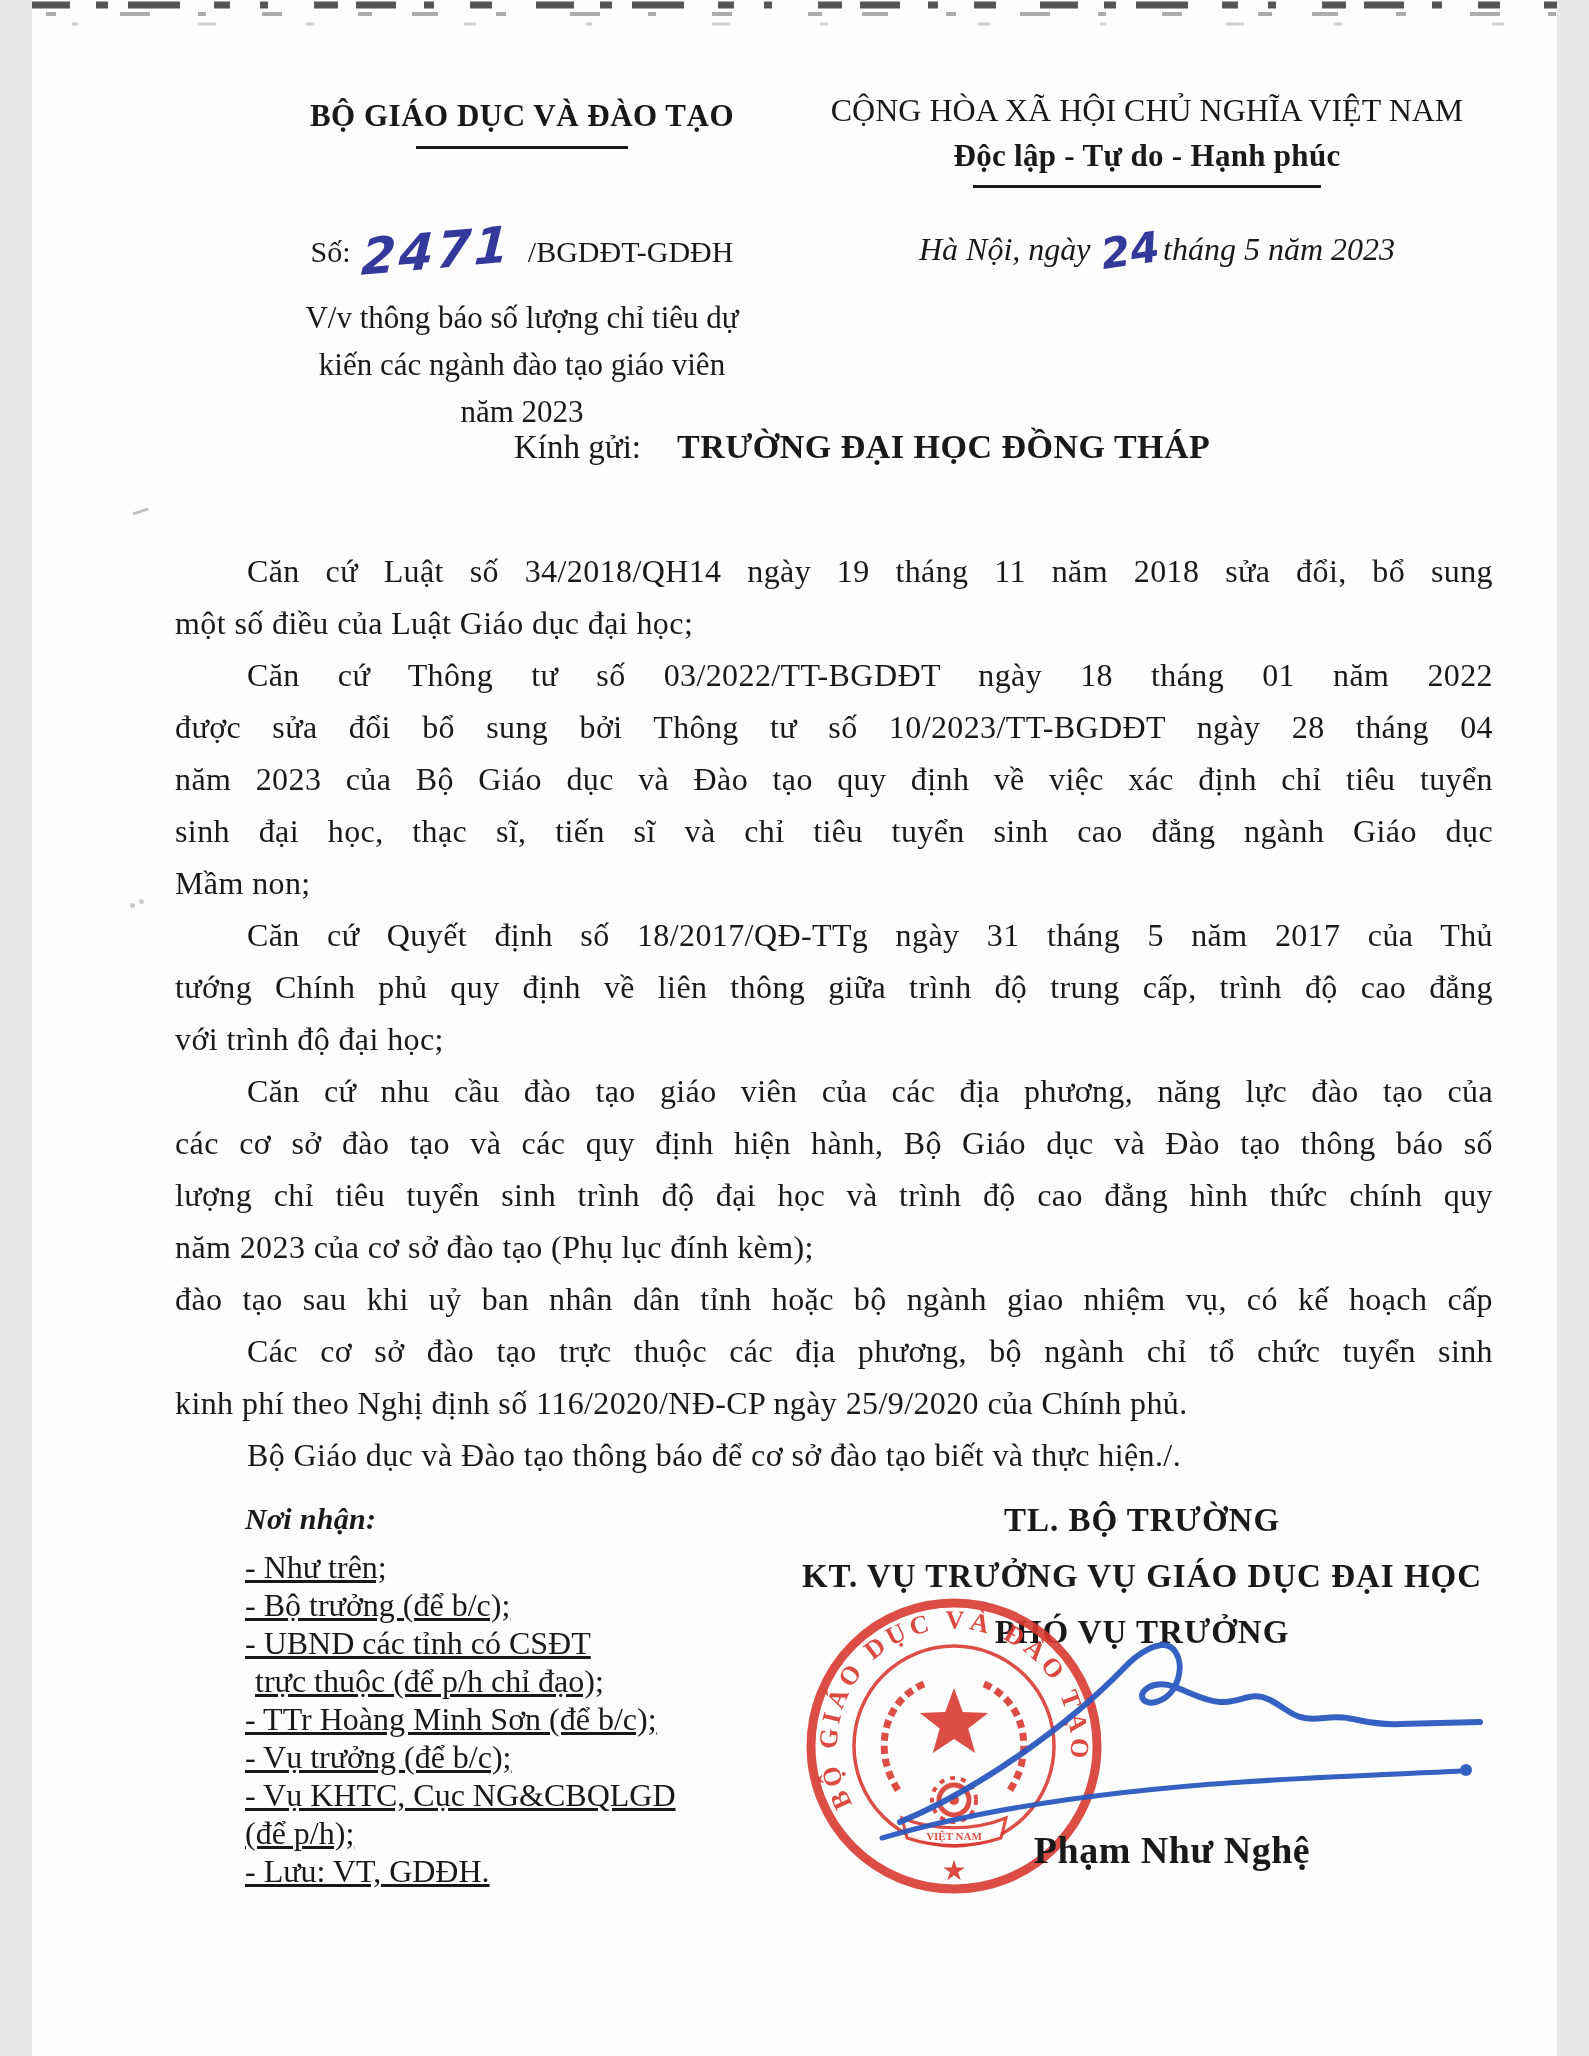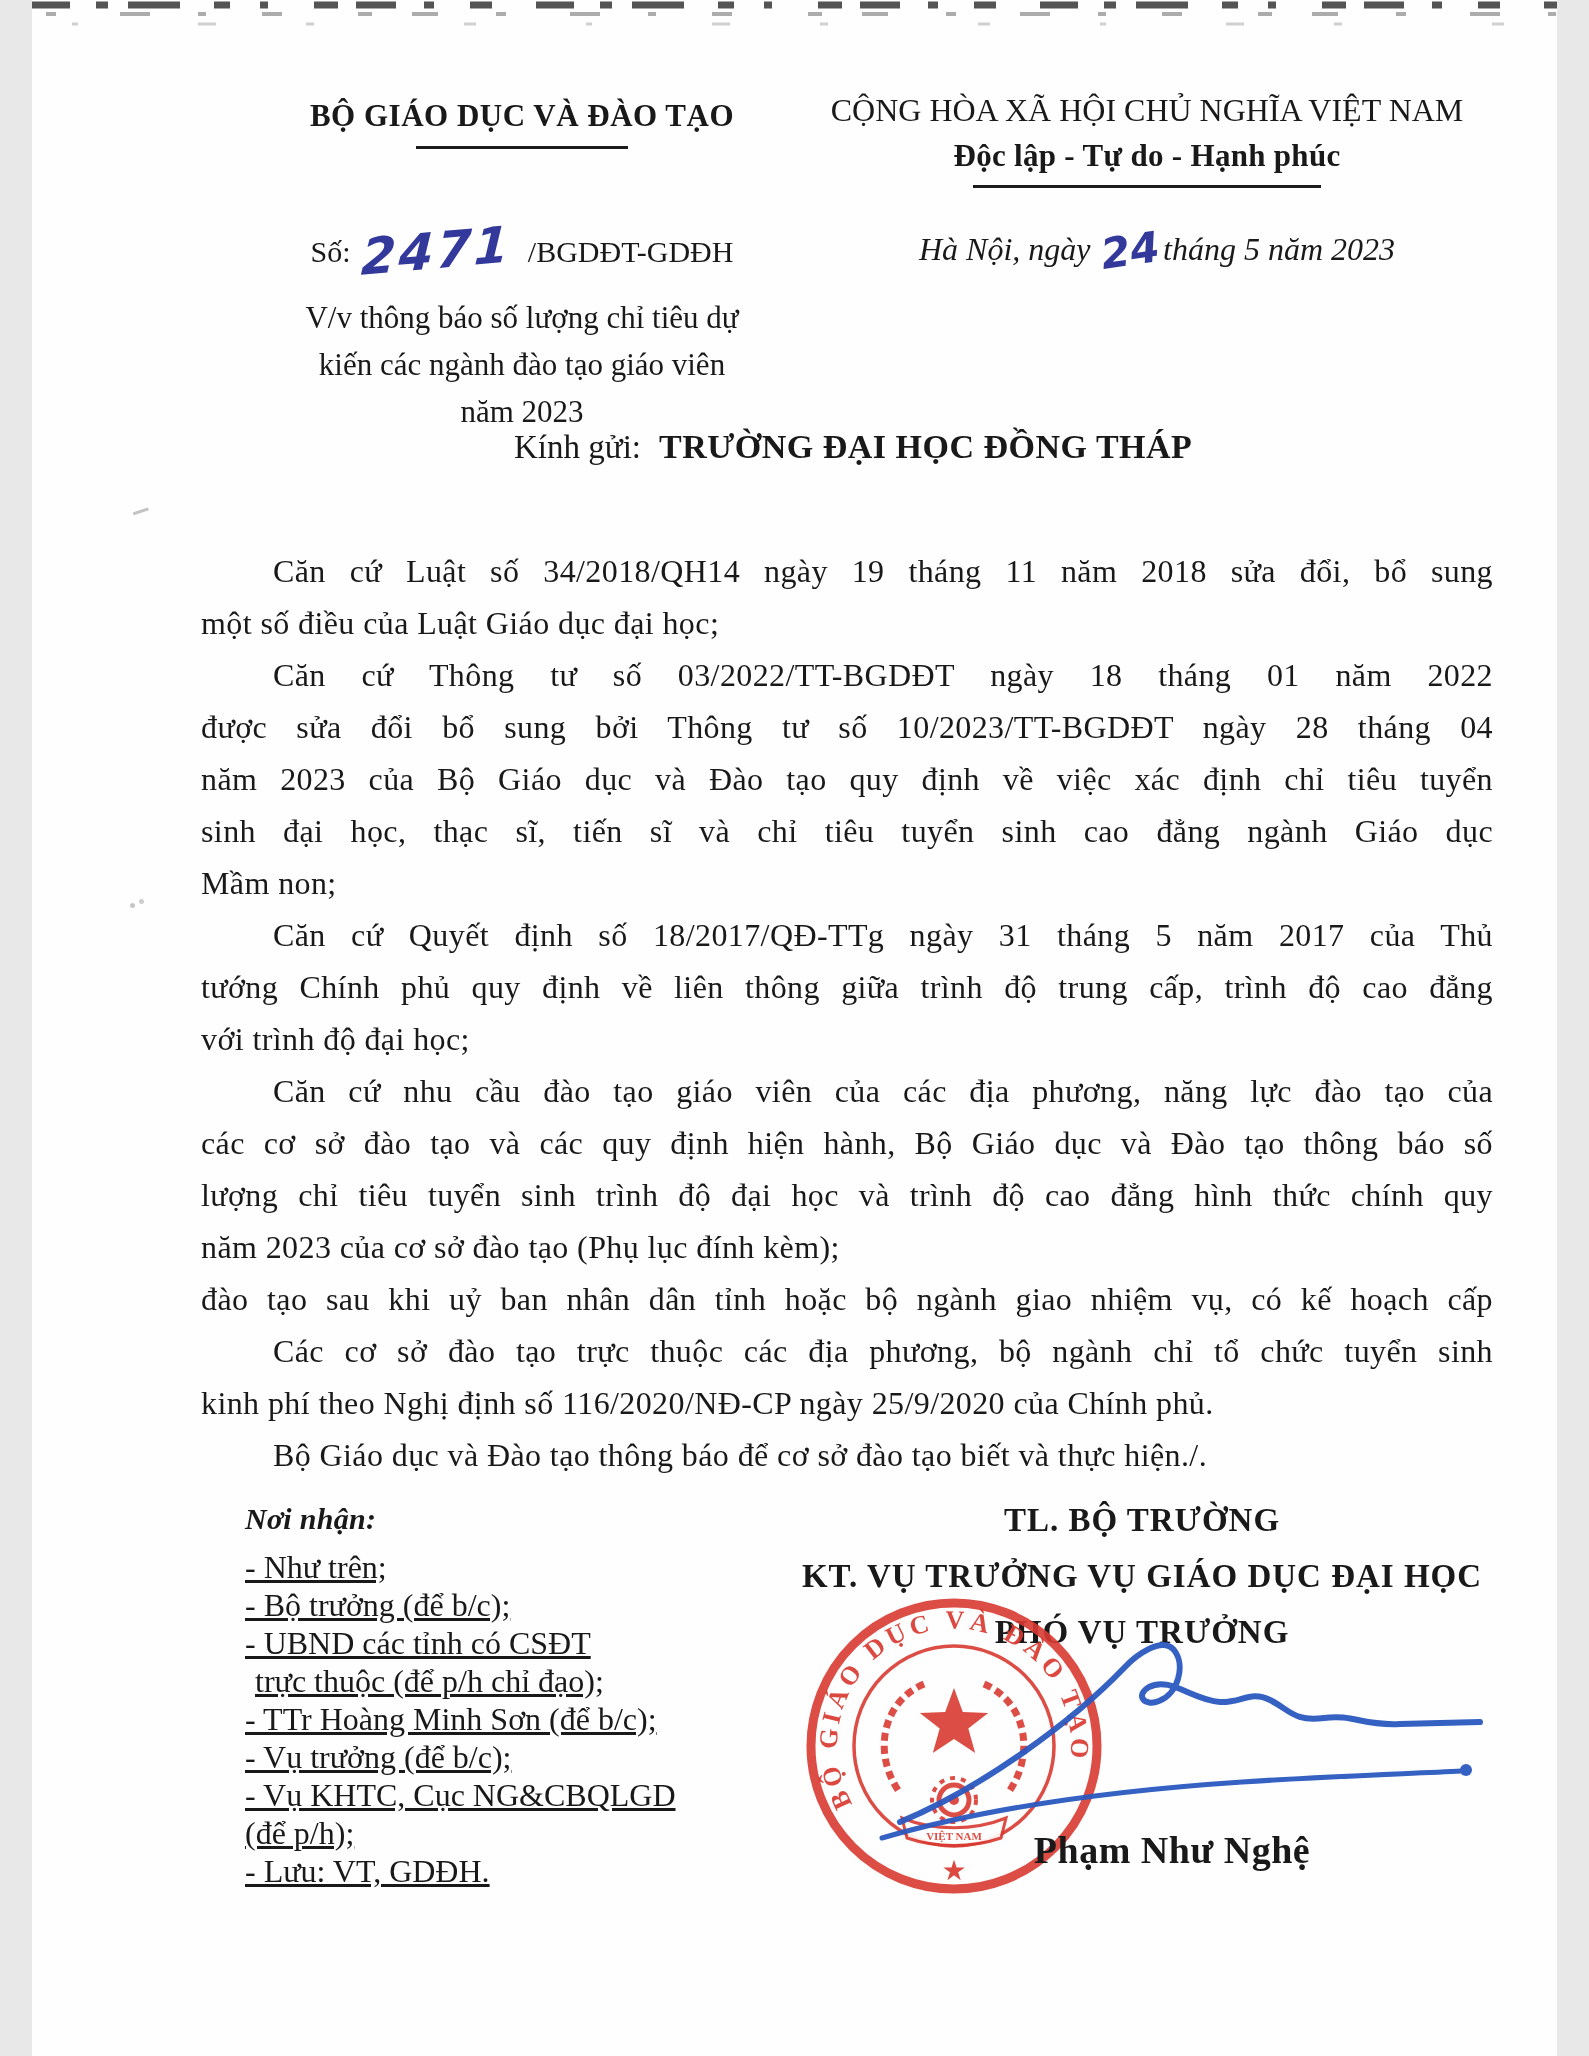--- a/index.html
+++ b/index.html
@@ -32,25 +32,25 @@
   .subject { position:absolute; left:160px; top:294px; width:660px; text-align:center; font-size:31px; line-height:47px; }
 
   .date-line { position:absolute; left:800px; top:230px; width:650px; text-align:center; font-style:italic; font-size:32px; white-space:nowrap; }
   .hand-day {
     font-family:"DejaVu Sans", sans-serif; font-weight:bold; font-style:italic;
     color:#33389b; font-size:42px; display:inline-block; transform:rotate(-8deg);
     margin:0 4px 0 10px; vertical-align:-5px; line-height:1;
   }
 
   .salutation { position:absolute; left:482px; top:428px; font-size:33px; white-space:nowrap; }
-  .salutation .recipient { font-weight:bold; font-size:34px; margin-left:18px; letter-spacing:.5px; }
+  .salutation .recipient { font-weight:bold; font-size:34px; margin-left:36px; letter-spacing:.5px; }
 
   .body-block { position:absolute; left:143px; top:545px; width:1318px; font-size:32px; line-height:52px; }
   .body-block p { margin:0; }
-  .bl { text-align:justify; text-align-last:justify; letter-spacing:.4px;margin-left:26px; }
+  .bl { text-align:justify; text-align-last:justify; letter-spacing:.4px; }
   .bl.first { text-indent:72px; }
   .bl.last { text-align-last:left; }
 
   .recipients { position:absolute; left:213px; top:1502px; width:520px; }
   .rec-title { font-size:30px; font-weight:bold; font-style:italic; margin-bottom:12px; letter-spacing:.3px; }
   .rec-item { font-size:32px; line-height:38px;text-decoration:underline; }
   .rec-item.cont-indent { padding-left:10px; }
 
   .sign-titles { position:absolute; left:760px; top:1492px; width:700px; text-align:center; font-weight:bold; z-index:1; }
   .sign-titles div { font-size:33px; line-height:56px; letter-spacing:1px; white-space:nowrap; }

